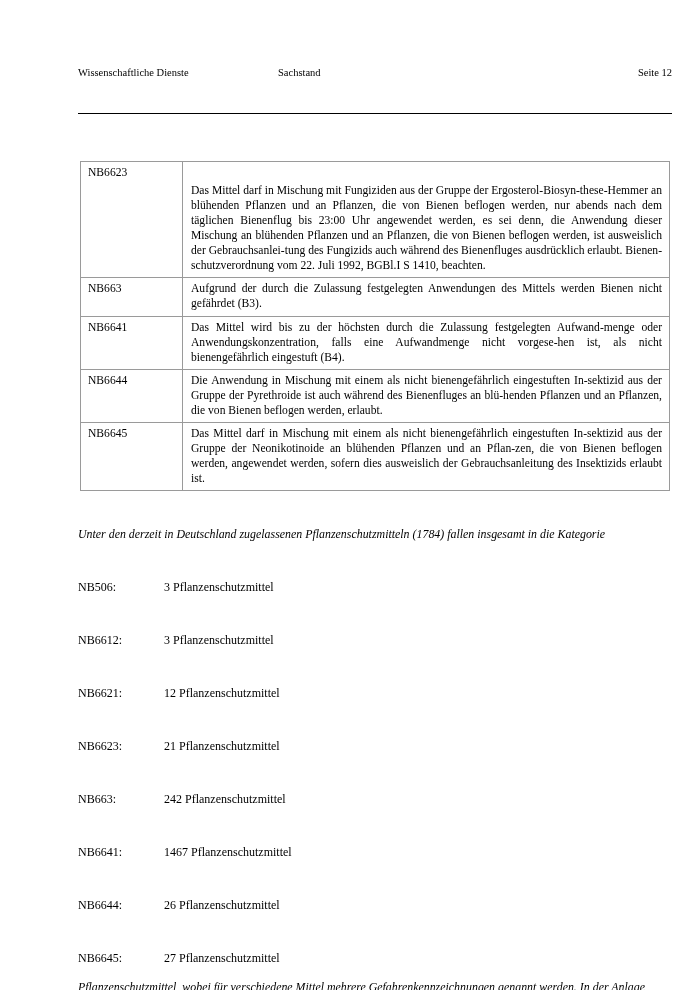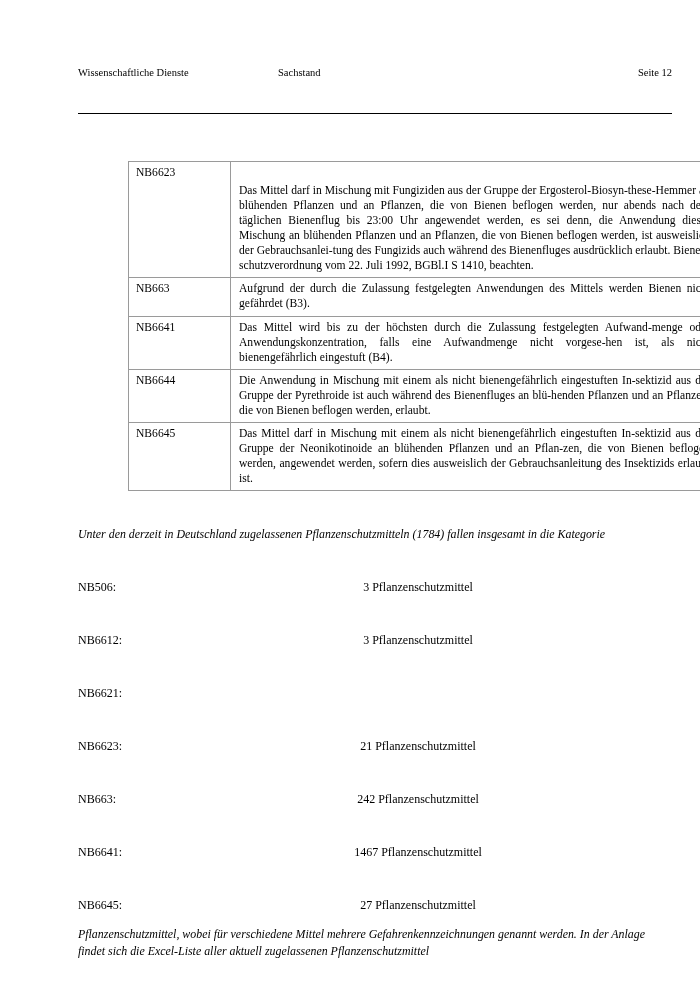--- a/index.html
+++ b/index.html
@@ -56,21 +56,20 @@
     width: 594px;
     border-top: 1px solid #000;
     height: 0;
   }
   
   .table-wrap {
     position: absolute;
     left: 80px;
     top: 161px;
     width: 512px;
-    margin-left: 48px;
   }
   table.nb {
     border-collapse: collapse;
     width: 590px;
     table-layout: fixed;
   }
   table.nb td {
     border: 1px solid #9a9a9a;
     vertical-align: top;
     font-size: 11.6px;
@@ -114,21 +113,20 @@
     display: flex;
     margin-bottom: 11.5px;
     font-size: 12px;
     margin-top: 36px;
   }
   .count-label {
     flex: 0 0 86px;
   }
   .count-val {
     flex: 1 1 auto;
-    text-align: center;
   }
   .closing {
     line-height: 1.45;
   }
 </style>
 </head>
 <body>
 
 <div class="page">
 
@@ -177,34 +175,39 @@
       <div class="count-row">
         <div class="count-label">NB506:</div>
         <div class="count-val">3 Pflanzenschutzmittel</div>
       </div>
       <div class="count-row">
         <div class="count-label">NB6612:</div>
         <div class="count-val">3 Pflanzenschutzmittel</div>
       </div>
       <div class="count-row">
         <div class="count-label">NB6621:</div>
+        <div class="count-val">12 Pflanzenschutzmittel</div>
       </div>
       <div class="count-row">
         <div class="count-label">NB6623:</div>
         <div class="count-val">21 Pflanzenschutzmittel</div>
       </div>
       <div class="count-row">
         <div class="count-label">NB663:</div>
         <div class="count-val">242 Pflanzenschutzmittel</div>
       </div>
       <div class="count-row">
         <div class="count-label">NB6641:</div>
         <div class="count-val">1467 Pflanzenschutzmittel</div>
       </div>
       <div class="count-row">
+        <div class="count-label">NB6644:</div>
+        <div class="count-val">26 Pflanzenschutzmittel</div>
+      </div>
+      <div class="count-row">
         <div class="count-label">NB6645:</div>
         <div class="count-val">27 Pflanzenschutzmittel</div>
       </div>
     </div>
 
     <p class="para closing">Pflanzenschutzmittel, wobei für verschiedene Mittel mehrere Gefahrenkennzeichnungen genannt werden. In der Anlage findet sich die Excel-Liste aller aktuell zugelassenen Pflanzenschutzmittel</p>
   </div>
 
 </div>
 

